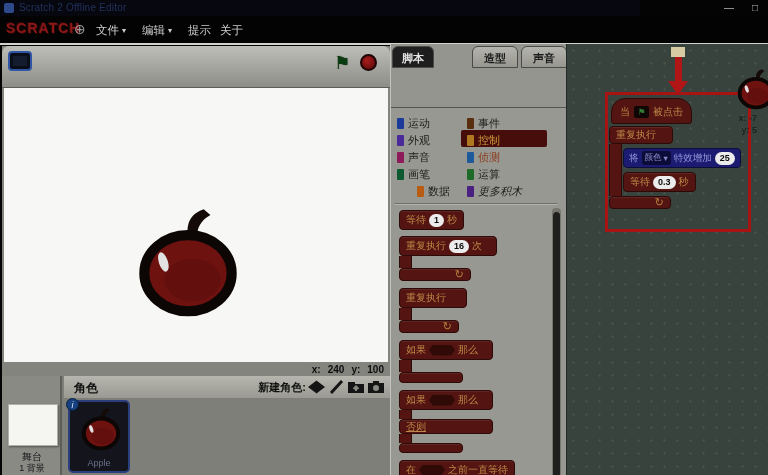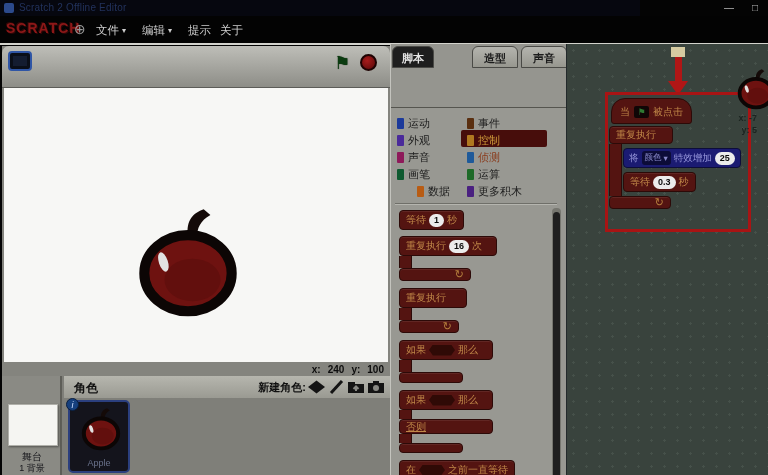--- a/index.html
+++ b/index.html
@@ -256,21 +256,21 @@
         <span>控制</span>
       </div>
       <div class="cat" style="left:76px;top:42px;color:#8a3a1a;">
         <span class="chip" style="background:#1e5a9a;"></span>
         <span>侦测</span>
       </div>
       <div class="cat" style="left:76px;top:59px;">
         <span class="chip" style="background:#1e6a28;"></span>
         <span>运算</span>
       </div>
-      <div class="cat" style="left:76px;top:76px;">
+      <div class="cat" style="left:76px;top:76px;font-style:italic;">
         <span class="chip" style="background:#4a2080;"></span>
         <span>更多积木</span>
       </div>
 
       <div class="sep"></div>
 
       <div class="blk" style="left:8px;top:102px;height:20px;">
         <span>等待</span>
         <span class="oval">1</span>
         <span>秒</span>

